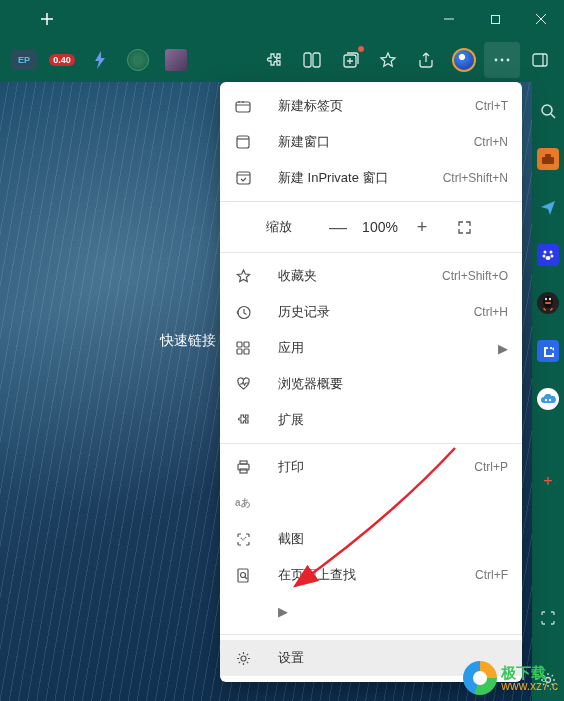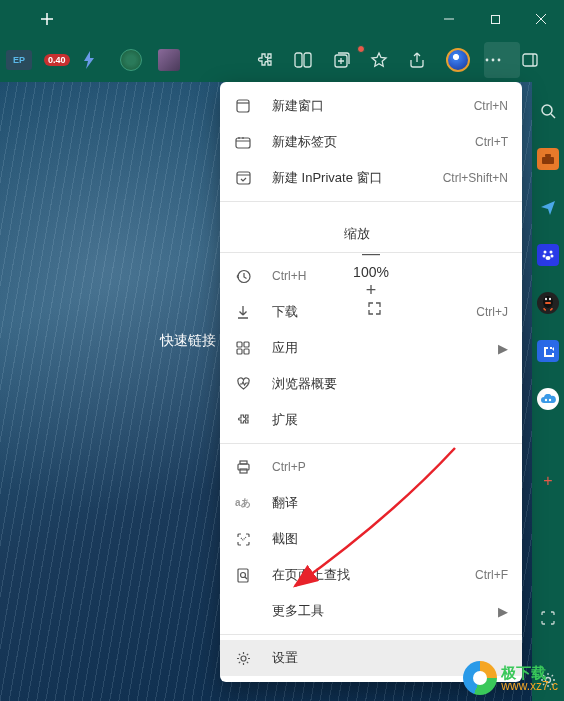--- a/index.html
+++ b/index.html
@@ -6,21 +6,21 @@
 body { width: 564px; height: 701px; overflow: hidden; background: #0a5c4a; position: relative; }
 
 .titlebar { height: 38px; background: #0a5c4a; display: flex; align-items: center; }
 .titlebar .newtab-btn { width: 34px; height: 30px; display: flex; align-items: center; justify-content: center; margin-left: 30px; color: #fff; }
 .titlebar .spacer { flex: 1; }
 .win-controls { display: flex; }
 .win-btn { width: 46px; height: 38px; display: flex; align-items: center; justify-content: center; color: #e8f0ee; }
 .win-btn svg { stroke: currentColor; }
 
 .toolbar { height: 44px; background: #0a5c4a; display: flex; align-items: center; padding: 0 6px; gap: 2px; }
-.tool-icon { width: 36px; height: 36px; display: flex; align-items: center; border-radius: 4px; color: #d8e8e4; position: relative; }
+.tool-icon { width: 36px; height: 36px; display: flex; align-items: center; justify-content: center; border-radius: 4px; color: #d8e8e4; position: relative; }
 .tool-icon.highlighted { background: rgba(255,255,255,0.1); }
 .ep-icon { width:26px; height:20px; background:#2a4b5c; border-radius:3px; color:#5ab8e8; font-size:9px; font-weight:bold; display:flex; align-items:center; justify-content:center; }
 .badge-040 { background:#c73030; color:#fff; font-size:9px; padding:1px 4px; border-radius:7px; font-weight:bold; }
 .flash-ico { color:#7aa8e8; }
 .green-circ { width:22px; height:22px; border-radius:50%; background:radial-gradient(circle,#2a7a5a 30%,#1a5a3a); border:1px solid #3a9a7a; }
 .avatar-sm { width:22px; height:22px; border-radius:3px; background:linear-gradient(135deg,#8a6a9a,#4a3a5a); }
 .notif-dot { position:absolute; top:3px; right:3px; width:8px; height:8px; border-radius:50%; background:#e85a4a; border:1px solid #0a5c4a; }
 .profile-circ { width:24px; height:24px; border-radius:50%; background:radial-gradient(circle at 40% 35%,#fff 15%,#3a7ae8 20%,#2a5ac8 55%,#1a3a8a); border:2px solid #e8a030; }
 .toolbar .spacer { flex: 1; }
 
@@ -39,26 +39,26 @@
 .rsb-paw { background:#2a3ae8; color:#fff; font-size:11px; }
 .rsb-qq { background:#222; border-radius:50%; }
 .rsb-arrow { background:#2a6ae8; color:#fff; }
 .rsb-cloud { background:#fff; color:#2a8ae8; border-radius:50%; }
 .rsb-plus { color:#e85a4a; font-size:16px; margin-top:34px; }
 .rsb-bottom { margin-top:auto; margin-bottom:10px; color:#c8d8d4; }
 
 .menu { position:absolute; top:82px; left:220px; width:302px; background:#fff; border-radius:6px; box-shadow:0 8px 24px rgba(0,0,0,0.35); padding:6px 0; z-index:10; }
 .menu-item { display:flex; align-items:center; height:36px; padding:0 14px; font-size:13px; color:#333; cursor:pointer; }
 .menu-item.hover-state { background:#ededed; }
-.menu-ico { width:18px; height:18px; margin-right:20px; display:flex; align-items:center; justify-content:center; color:#555; flex-shrink:0; }
+.menu-ico { width:18px; height:18px; margin-right:26px; display:flex; align-items:center; justify-content:center; color:#555; flex-shrink:0; }
 .menu-label { flex:1; }
 .menu-sc { color:#777; font-size:12px; }
 .menu-sub { color:#777; }
 .menu-sep { height:1px; background:#e5e5e5; margin:5px 0; }
-.zoom-row { display:flex; align-items:center; height:40px; padding:0 14px; font-size:13px; color:#333;flex-direction:column; }
+.zoom-row { display:flex; align-items:center; height:40px; padding:0 14px; font-size:13px; color:#333; }
 .zoom-row .menu-ico { margin-right:14px; }
 .zoom-row .zlabel { width:54px; }
 .zoom-btn { width:36px; height:30px; display:flex; align-items:center; justify-content:center; color:#555; cursor:pointer; font-size:18px; border-radius:4px; }
 .zoom-pct { width:48px; text-align:center; font-size:14px; }
 .fs-btn { width:36px; height:30px; display:flex; align-items:center; justify-content:center; margin-left:6px; }
 
 .arrow-annot { position:absolute; z-index:20; pointer-events:none; }
 
 .watermark { position:absolute; right:6px; bottom:6px; z-index:30; display:flex; align-items:center; gap:4px; pointer-events:none; }
 .wm-logo { width:34px; height:34px; border-radius:50%; background:conic-gradient(#f5a623 0 90deg,#3ac85a 90deg 200deg,#2a9ae8 200deg 360deg); display:flex; align-items:center; justify-content:center; }
@@ -225,37 +225,37 @@
       <svg width="16" height="16" viewBox="0 0 16 16" fill="none" stroke="#c8d8d4" stroke-width="1.3">
         <circle cx="8" cy="8" r="2.5"></circle>
         <path d="M8 1v2M8 13v2M1 8h2M13 8h2M3 3l1.4 1.4M11.6 11.6L13 13M13 3l-1.4 1.4M4.4 11.6L3 13"></path>
       </svg>
     </div>
 </div>
 
 <div class="menu">
   <div class="menu-item">
     <span class="menu-ico">
+        <svg width="16" height="14" viewBox="0 0 16 14" fill="none" stroke="#555" stroke-width="1.2">
+          <rect x="1" y="3" width="14" height="10" rx="2"></rect>
+          <path d="M1 6h14M4 2v2M8 2v2"></path>
+        </svg>
+      </span>
+    <span class="menu-label">新建标签页</span>
+    <span class="menu-sc">Ctrl+T</span>
+  </div>
+  <div class="menu-item">
+    <span class="menu-ico">
         <svg width="14" height="14" viewBox="0 0 14 14" fill="none" stroke="#555" stroke-width="1.2">
           <rect x="1" y="1" width="12" height="12" rx="2"></rect>
           <path d="M1 4h12"></path>
         </svg>
       </span>
     <span class="menu-label">新建窗口</span>
     <span class="menu-sc">Ctrl+N</span>
-  </div>
-  <div class="menu-item">
-    <span class="menu-ico">
-        <svg width="16" height="14" viewBox="0 0 16 14" fill="none" stroke="#555" stroke-width="1.2">
-          <rect x="1" y="3" width="14" height="10" rx="2"></rect>
-          <path d="M1 6h14M4 2v2M8 2v2"></path>
-        </svg>
-      </span>
-    <span class="menu-label">新建标签页</span>
-    <span class="menu-sc">Ctrl+T</span>
   </div>
   <div class="menu-item">
     <span class="menu-ico">
         <svg width="15" height="14" viewBox="0 0 15 14" fill="none" stroke="#555" stroke-width="1.2">
           <rect x="1" y="1" width="13" height="12" rx="2"></rect>
           <path d="M1 4h13M5 8l2 2 3-3"></path>
         </svg>
       </span>
     <span class="menu-label">新建 InPrivate 窗口</span>
     <span class="menu-sc">Ctrl+Shift+N</span>
@@ -270,34 +270,35 @@
     <span class="fs-btn">
         <svg width="15" height="15" viewBox="0 0 15 15" fill="none" stroke="#555" stroke-width="1.3">
           <path d="M2 6V2h4M13 9v4H9M9 2h4v4M6 13H2V9"></path>
         </svg>
       </span>
   </div>
   <div class="menu-sep"></div>
   <div class="menu-item">
     <span class="menu-ico">
         <svg width="15" height="15" viewBox="0 0 15 15" fill="none" stroke="#555" stroke-width="1.2">
+          <path d="M7.5 1l1.8 4 4.4.4-3.3 2.9.9 4.3L7.5 10.4l-3.8 2.2.9-4.3L1.3 5.4l4.4-.4z"></path>
+        </svg>
+      </span>
+    <span class="menu-label">收藏夹</span>
+    <span class="menu-sc">Ctrl+Shift+O</span>
+  </div>
+  <div class="menu-item">
+    <span class="menu-ico">
+        <svg width="15" height="15" viewBox="0 0 15 15" fill="none" stroke="#555" stroke-width="1.2">
           <circle cx="8" cy="7.5" r="6"></circle>
           <path d="M8 4v4l2.5 1.5M1 7.5l1.5-1.5M1 7.5l1.5 1.5"></path>
         </svg>
       </span>
+    <span class="menu-label">历史记录</span>
     <span class="menu-sc">Ctrl+H</span>
-  </div>
-  <div class="menu-item">
-    <span class="menu-ico">
-        <svg width="14" height="15" viewBox="0 0 14 15" fill="none" stroke="#555" stroke-width="1.3">
-          <path d="M7 1v9m0 0L3.5 6.5M7 10l3.5-3.5M2 13h10"></path>
-        </svg>
-      </span>
-    <span class="menu-label">下载</span>
-    <span class="menu-sc">Ctrl+J</span>
   </div>
   <div class="menu-item">
     <span class="menu-ico">
         <svg width="14" height="14" viewBox="0 0 14 14" fill="none" stroke="#555" stroke-width="1.2">
           <rect x="1" y="1" width="5" height="5" rx="1"></rect>
           <rect x="8" y="1" width="5" height="5" rx="1"></rect>
           <rect x="1" y="8" width="5" height="5" rx="1"></rect>
           <rect x="8" y="8" width="5" height="5" rx="1"></rect>
         </svg>
       </span>
@@ -323,25 +324,25 @@
   </div>
   <div class="menu-sep"></div>
   <div class="menu-item">
     <span class="menu-ico">
         <svg width="15" height="14" viewBox="0 0 15 14" fill="none" stroke="#555" stroke-width="1.2">
           <rect x="4" y="1" width="7" height="3"></rect>
           <rect x="2" y="4" width="11" height="6" rx="1"></rect>
           <rect x="4" y="9" width="7" height="4"></rect>
         </svg>
       </span>
+    <span class="menu-label">打印</span>
     <span class="menu-sc">Ctrl+P</span>
   </div>
   <div class="menu-item">
     <span class="menu-ico" style="color:#999;font-size:10px;font-weight:bold">aあ</span>
-    <span class="menu-label">翻译</span>
   </div>
   <div class="menu-item">
     <span class="menu-ico">
         <svg width="15" height="15" viewBox="0 0 15 15" fill="none" stroke="#555" stroke-width="1.2">
           <path d="M2 5V3a1 1 0 0 1 1-1h2M2 10v2a1 1 0 0 0 1 1h2M13 5V3a1 1 0 0 0-1-1h-2M13 10v2a1 1 0 0 1-1 1h-2"></path>
           <path d="M5 6l2 2 3-3" stroke-dasharray="1 1"></path>
         </svg>
       </span>
     <span class="menu-label">截图</span>
   </div>
@@ -351,21 +352,20 @@
           <rect x="2" y="1" width="10" height="13" rx="1"></rect>
           <circle cx="7" cy="7" r="2.5"></circle>
           <path d="M9 9l2 2"></path>
         </svg>
       </span>
     <span class="menu-label">在页面上查找</span>
     <span class="menu-sc">Ctrl+F</span>
   </div>
   <div class="menu-item">
     <span class="menu-ico"></span>
-    <span class="menu-label">更多工具</span>
     <span class="menu-sub">▶</span>
   </div>
   <div class="menu-sep"></div>
   <div class="menu-item hover-state">
     <span class="menu-ico">
         <svg width="15" height="15" viewBox="0 0 15 15" fill="none" stroke="#555" stroke-width="1.2">
           <circle cx="7.5" cy="7.5" r="2.5"></circle>
           <path d="M7.5 1v2M7.5 12v2M1 7.5h2M12 7.5h2M2.8 2.8l1.4 1.4M10.8 10.8l1.4 1.4M12.2 2.8l-1.4 1.4M4.2 10.8l-1.4 1.4"></path>
         </svg>
       </span>

